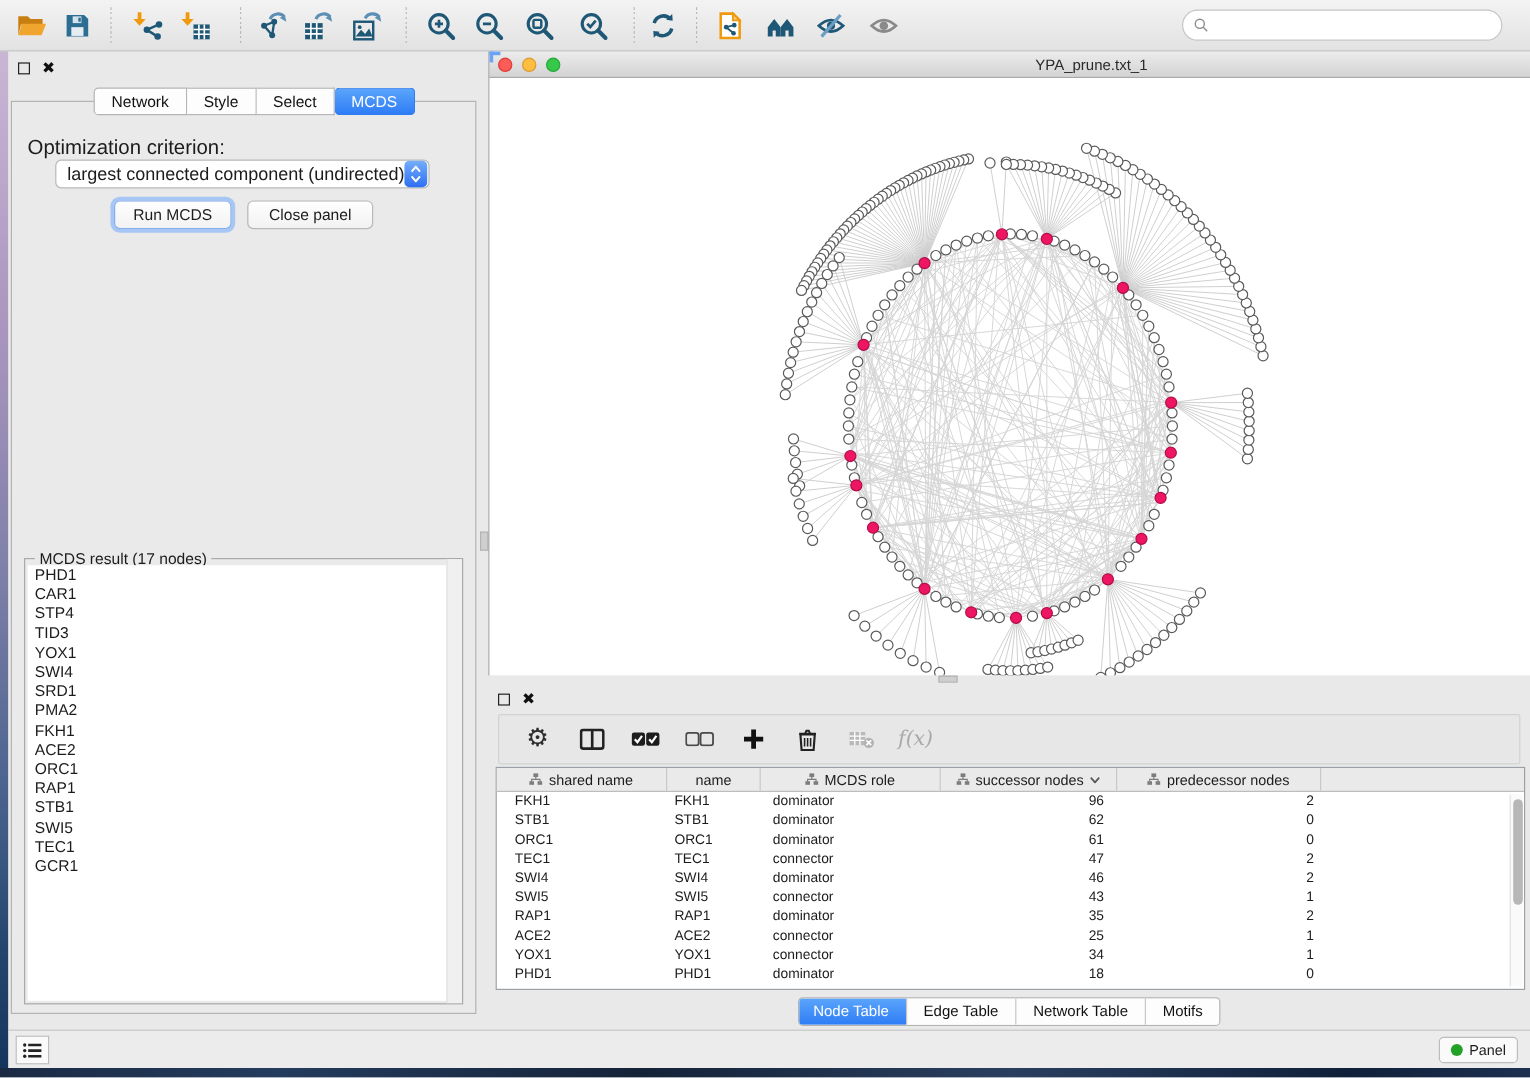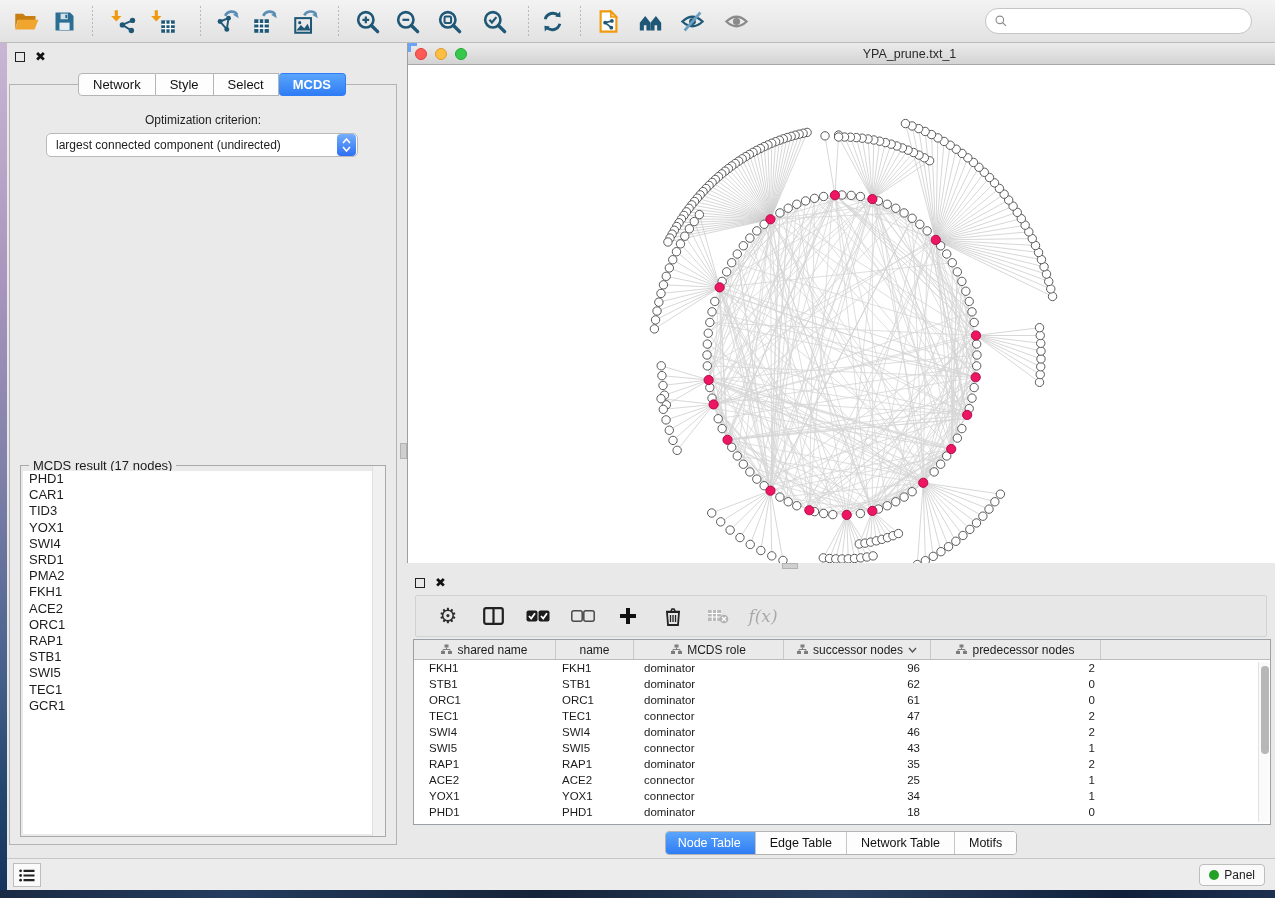--- a/index.html
+++ b/index.html
@@ -29,27 +29,27 @@
   .panel-titlebar { height:24px; display:flex; align-items:center; padding:0 8px; font-size:13px; }
   .panel-titlebar .ttl { flex:1; padding-top:4px; }
   .wicons { display:flex; gap:10px; align-items:center; padding-top:4px; }
   .float-ic { width:10px; height:10px; border:1.6px solid #222; display:inline-block; }
   .close-ic { font-size:13px; font-weight:bold; color:#111; line-height:10px; }
   .ctabs { position:absolute; left:71px; top:30px; display:flex; z-index:3; }
   .ctab { height:23px; padding:0 14px; font-size:13px; display:flex; align-items:center;
     background:#fdfdfd; border:1px solid #b5b5b5; border-left:none; color:#111; }
   .ctab:first-child { border-left:1px solid #b5b5b5; border-radius:4px 0 0 4px; }
   .ctab.last { border-radius:0 4px 4px 0; }
-  .ctab.active { background:linear-gradient(#5aa5fb,#2f7df6); color:#fff; border-color:#2f7df6; border-radius:4px;font-weight:bold; }
+  .ctab.active { background:linear-gradient(#5aa5fb,#2f7df6); color:#fff; border-color:#2f7df6; border-radius:4px; }
   .cbody { position:absolute; left:2px; top:41px; width:388px; height:761px;
     background:#eaeaea; border:1px solid #b3b3b3; }
-  .optlabel { position:absolute; left:0; top:28px; width:100%; text-align:center; font-size:12px; }
+  .optlabel { position:absolute; left:13px; top:28px; width:100%; text-align:left; font-size:17px; }
   .selectbox { position:absolute; left:36px; top:48px; width:312px; height:24px; background:#fff;
     border:1px solid #b9b9b9; border-radius:5px; display:flex; align-items:center; }
-  .selectbox .sval { flex:1; font-size:12px; padding-left:9px; white-space:nowrap; overflow:hidden; }
+  .selectbox .sval { flex:1; font-size:15px; padding-left:9px; white-space:nowrap; overflow:hidden; }
   .stepper { width:19px; height:22px; margin-right:1px; border-radius:4px;
     background:linear-gradient(#74aefb,#2e6ff3); display:flex; flex-direction:column; align-items:center; justify-content:center; gap:2px; }
   .btnrow { position:absolute; left:0; top:82px; width:100%; height:24px; }
   .pbtn { position:absolute; height:24px; background:linear-gradient(#ffffff,#f2f2f2);
     border:1px solid #b9b9b9; border-radius:5px; font-size:13px; text-align:center; line-height:22px; }
   .pbtn.focusring { border-color:#85b0ef; box-shadow:0 0 0 3px rgba(110,170,255,.55); }
   .groupbox { position:absolute; left:10px; top:380px; width:366px; height:372px; border:1px solid #a9a9a9; }
   .grouplegend { position:absolute; left:8px; top:-8px; background:#eaeaea; padding:0 4px; font-size:13px; }
   .mcdslist { position:absolute; left:2px; top:5px; right:2px; bottom:2px; background:#fff; overflow:hidden; }
   .mcds-scroll { position:absolute; right:0; top:0; width:13px; height:100%; background:#f0f0f0; border-left:1px solid #e0e0e0; }
@@ -269,25 +269,30 @@
       <span class="sval">largest connected component (undirected)</span>
       <span class="stepper">
         <svg width="9" height="6" viewBox="0 0 9 6">
             <path d="M1 5l3.5-4L8 5" fill="none" stroke="#fff" stroke-width="1.6"></path>
           </svg>
         <svg width="9" height="6" viewBox="0 0 9 6">
             <path d="M1 1l3.5 4L8 1" fill="none" stroke="#fff" stroke-width="1.6"></path>
           </svg>
       </span>
     </div>
+    <div class="btnrow">
+      <div class="pbtn focusring" style="left:85px; width:98px;">Run MCDS</div>
+      <div class="pbtn" style="left:196px; width:105px;">Close panel</div>
+    </div>
     <div class="groupbox">
       <span class="grouplegend">MCDS result (17 nodes)</span>
       <div class="mcdslist" id="mcds-list">
           <div class="mcds-item">PHD1</div>
           <div class="mcds-item">CAR1</div>
+          <div class="mcds-item">STP4</div>
           <div class="mcds-item">TID3</div>
           <div class="mcds-item">YOX1</div>
           <div class="mcds-item">SWI4</div>
           <div class="mcds-item">SRD1</div>
           <div class="mcds-item">PMA2</div>
           <div class="mcds-item">FKH1</div>
           <div class="mcds-item">ACE2</div>
           <div class="mcds-item">ORC1</div>
           <div class="mcds-item">RAP1</div>
           <div class="mcds-item">STB1</div>

